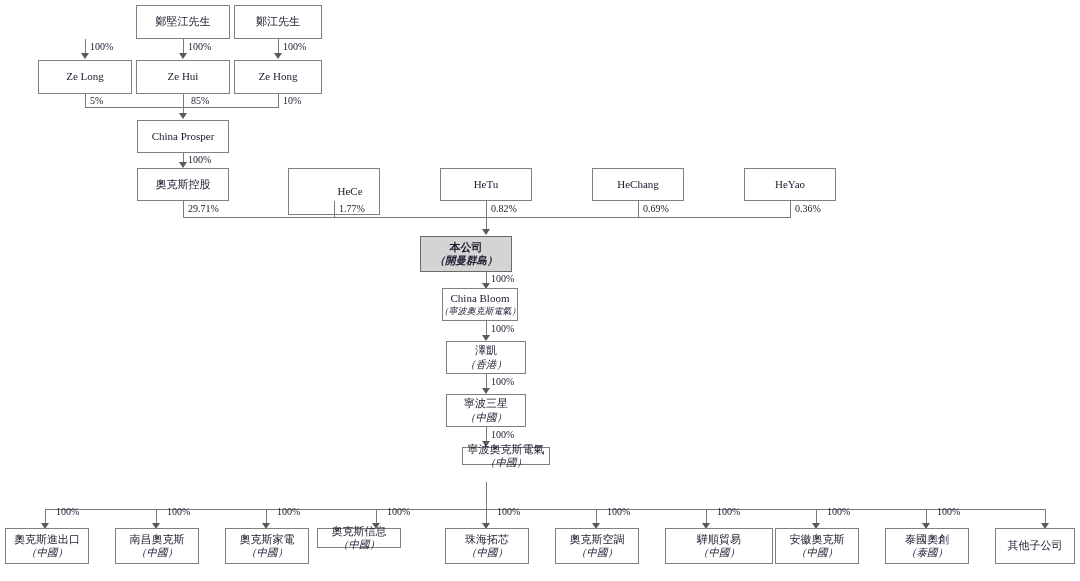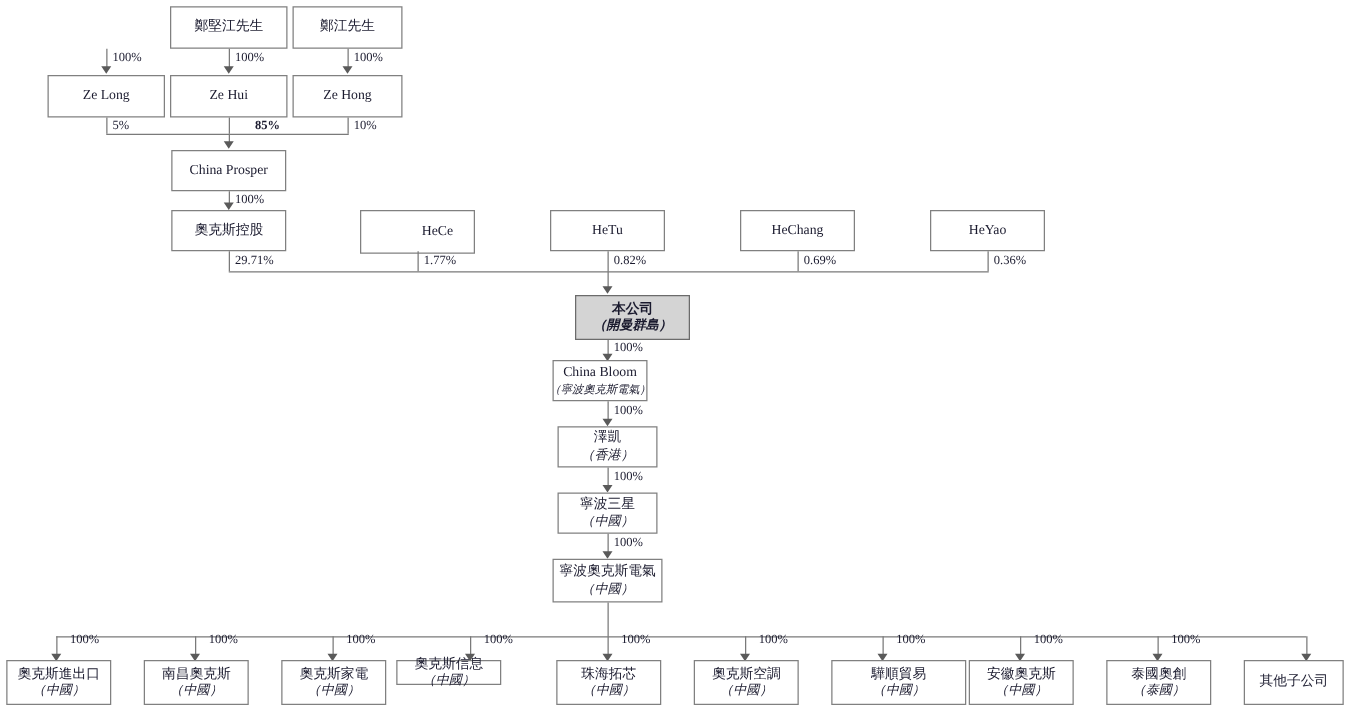--- a/index.html
+++ b/index.html
@@ -103,34 +103,34 @@
   </div>
 
   <div class="ln v" style="left:85px; top:94px; height:13px;"></div>
   <div class="ln v" style="left:183px; top:94px; height:13px;"></div>
   <div class="ln v" style="left:278px; top:94px; height:13px;"></div>
   <div class="ln h" style="left:85px; top:107px; width:194px;"></div>
   <div class="ln v" style="left:183px; top:107px; height:8px;"></div>
   <div class="arrow" style="left:179px; top:113px;"></div>
 
   <div class="pct" style="left:90px; top:95px;">5%</div>
-  <div class="pct" style="left:204px; top:95px;font-weight:bold;">85%</div>
+  <div class="pct" style="left:191px; top:95px;">85%</div>
   <div class="pct" style="left:283px; top:95px;">10%</div>
 
   <div class="node" style="left:137px; top:120px; width:92px; height:33px;">
     <div class="n-name">China Prosper</div>
   </div>
   <div class="ln v" style="left:183px; top:153px; height:12px;"></div>
   <div class="arrow" style="left:179px; top:162px;"></div>
   <div class="pct" style="left:188px; top:154px;">100%</div>
 
   <div class="node" style="left:137px; top:168px; width:92px; height:33px;">
     <div class="n-name">奧克斯控股</div>
   </div>
-  <div class="node" style="left:288px; top:168px; width:92px; height:35px;padding-left:32px;">
+  <div class="node" style="left:288px; top:168px; width:92px; height:47px;padding-left:32px;">
     <div class="n-name">HeCe</div>
   </div>
   <div class="node" style="left:440px; top:168px; width:92px; height:33px;">
     <div class="n-name">HeTu</div>
   </div>
   <div class="node" style="left:592px; top:168px; width:92px; height:33px;">
     <div class="n-name">HeChang</div>
   </div>
   <div class="node" style="left:744px; top:168px; width:92px; height:33px;">
     <div class="n-name">HeYao</div>
@@ -144,21 +144,21 @@
   <div class="ln h" style="left:183px; top:217px; width:608px;"></div>
   <div class="ln v" style="left:486px; top:217px; height:15px;"></div>
   <div class="arrow" style="left:482px; top:229px;"></div>
 
   <div class="pct" style="left:188px; top:203px;">29.71%</div>
   <div class="pct" style="left:339px; top:203px;">1.77%</div>
   <div class="pct" style="left:491px; top:203px;">0.82%</div>
   <div class="pct" style="left:643px; top:203px;">0.69%</div>
   <div class="pct" style="left:795px; top:203px;">0.36%</div>
 
-  <div class="node highlight" style="left:460px; top:236px; width:92px; height:36px;align-items:center;">
+  <div class="node highlight" style="left:420px; top:236px; width:92px; height:36px;align-items:center;">
     <div class="n-name">本公司</div>
     <div class="n-sub">（開曼群島）</div>
   </div>
   <div class="ln v" style="left:486px; top:272px; height:15px;"></div>
   <div class="arrow" style="left:482px; top:283px;"></div>
   <div class="pct" style="left:491px; top:273px;">100%</div>
 
   <div class="node" style="left:442px; top:288px; width:76px; height:33px;">
     <div class="n-name">China Bloom</div>
     <div class="n-sub" style="font-size:9px;">（寧波奧克斯電氣）</div>
@@ -176,21 +176,21 @@
   <div class="pct" style="left:491px; top:376px;">100%</div>
 
   <div class="node" style="left:446px; top:394px; width:80px; height:33px;">
     <div class="n-name">寧波三星</div>
     <div class="n-sub">（中國）</div>
   </div>
   <div class="ln v" style="left:486px; top:427px; height:18px;"></div>
   <div class="arrow" style="left:482px; top:441px;"></div>
   <div class="pct" style="left:491px; top:429px;">100%</div>
 
-  <div class="node" style="left:442px; top:447px; width:88px; height:35px;">
+  <div class="node" style="left:462px; top:447px; width:88px; height:18px;">
     <div class="n-name">寧波奧克斯電氣</div>
     <div class="n-sub">（中國）</div>
   </div>
 
   <div class="ln v" style="left:486px; top:482px; height:27px;"></div>
   <div class="ln h" style="left:45px; top:509px; width:1000px;"></div>
 
   <div class="ln v" style="left:45px; top:509px; height:18px;"></div>
   <div class="arrow" style="left:41px; top:523px;"></div>
   <div class="pct" style="left:56px; top:506px;">100%</div>

